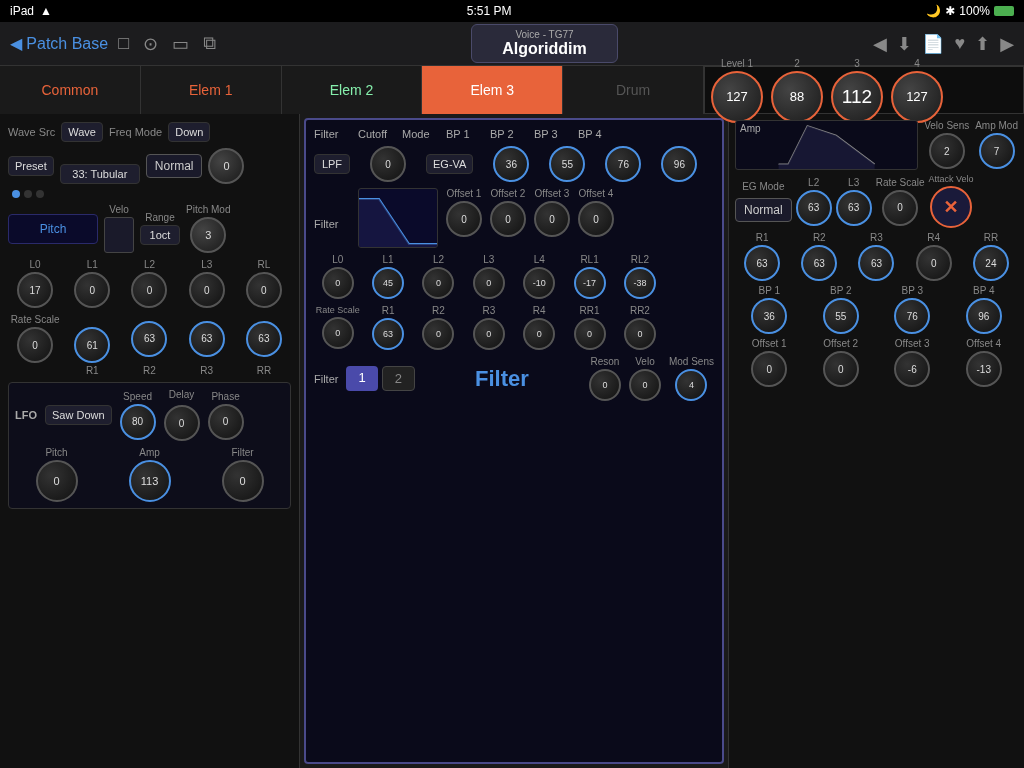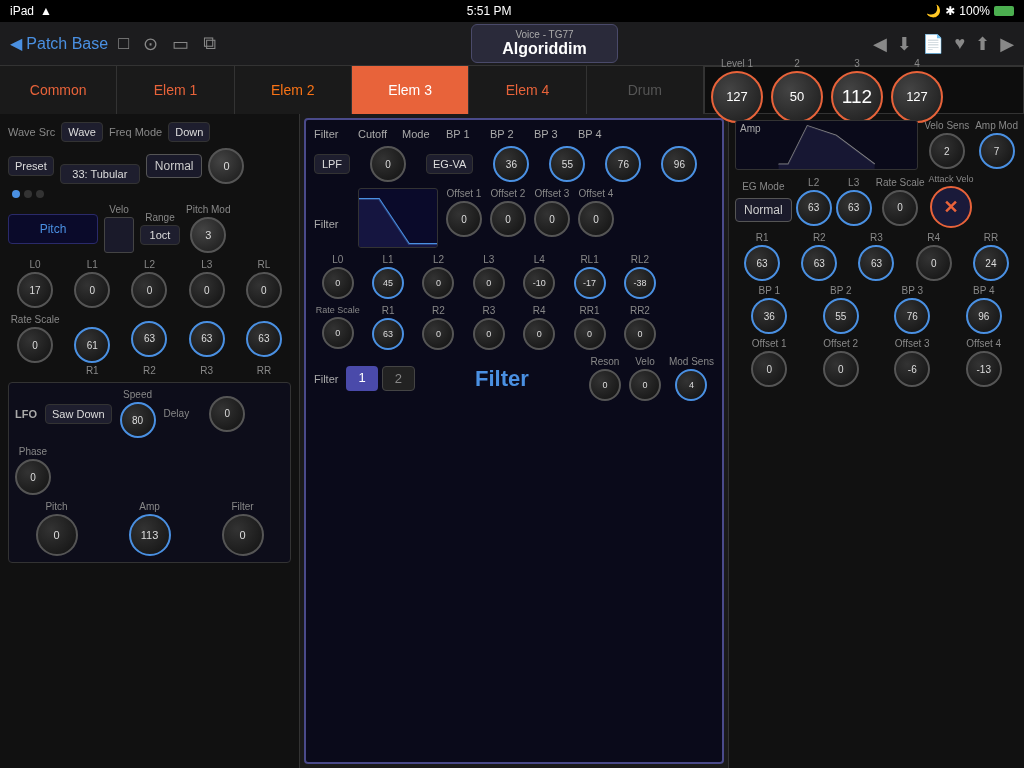--- a/index.html
+++ b/index.html
@@ -250,45 +250,42 @@
 </div>
 
 <div style="display:flex; height:48px; position:relative;">
   <div style="display:flex; flex:1;">
     <div class="tab inactive" style="color:#e8633a;">
       <span>Common</span>
     </div>
     <div class="tab inactive" style="color:#e8633a;">
       <span>Elem 1</span>
     </div>
-    <div class="tab inactive" style="color:#f97316;">
+    <div class="tab inactive" style="color:#86efac;">
       <span>Elem 2</span>
     </div>
     <div class="tab active-orange">
       <span>Elem 3</span>
-    </div>
-    <div class="tab inactive" style="color:#e8633a;">
-      <span>Elem 4</span>
     </div>
     <div class="tab drum">
       <span>Drum</span>
     </div>
   </div>
 
   <div style="width:320px; background:#0d0d0d; border:1px solid #333; display:flex; align-items:center; padding:6px; gap:8px;">
     <div class="param-item">
       <span class="param-name">Level 1</span>
       <div style="width:52px;height:52px;border-radius:50%;border:2px solid #e8633a;display:flex;align-items:center;justify-content:center;background:radial-gradient(circle at 35% 35%,#444,#1a1a1a);">
         <span style="font-size:13px;color:#fff;">127</span>
       </div>
     </div>
     <div class="param-item">
       <span class="param-name">2</span>
       <div style="width:52px;height:52px;border-radius:50%;border:2px solid #e8633a;display:flex;align-items:center;justify-content:center;background:radial-gradient(circle at 35% 35%,#444,#1a1a1a);">
-        <span style="font-size:13px;color:#fff;">50</span>
+        <span style="font-size:13px;color:#fff;">88</span>
       </div>
     </div>
     <div class="param-item">
       <span class="param-name">3</span>
       <div style="width:52px;height:52px;border-radius:50%;border:2px solid #e8633a;display:flex;align-items:center;justify-content:center;background:radial-gradient(circle at 35% 35%,#444,#1a1a1a);">
         <span style="font-size:19px;color:#fff;">112</span>
       </div>
     </div>
     <div class="param-item">
       <span class="param-name">4</span>
@@ -419,21 +416,21 @@
     <div class="lfo-section">
       <div style="display:flex;align-items:center;gap:8px;flex-wrap:wrap;">
         <span class="section-title">LFO</span>
         <span class="param-box">Saw Down</span>
         <div style="display:flex;flex-direction:column;align-items:center;gap:2px;">
           <span class="param-name">Speed</span>
           <div style="width:36px;height:36px;border-radius:50%;border:2px solid #4a90e2;display:flex;align-items:center;justify-content:center;background:radial-gradient(circle at 35% 35%,#333,#111);font-size:10px;color:#ddd;">
               <span>80</span>
             </div>
         </div>
-        <div style="display:flex;flex-direction:row;align-items:center;gap:20px;">
+        <div style="display:flex;flex-direction:column;align-items:center;gap:5px;">
           <span class="param-name">Delay</span>
           <div style="width:36px;height:36px;border-radius:50%;border:2px solid #555;display:flex;align-items:center;justify-content:center;background:radial-gradient(circle at 35% 35%,#333,#111);font-size:10px;color:#ddd;">
               <span>0</span>
             </div>
         </div>
         <div style="display:flex;flex-direction:column;align-items:center;gap:2px;">
           <span class="param-name">Phase</span>
           <div style="width:36px;height:36px;border-radius:50%;border:2px solid #555;display:flex;align-items:center;justify-content:center;background:radial-gradient(circle at 35% 35%,#333,#111);font-size:10px;color:#ddd;">
               <span>0</span>
             </div>

